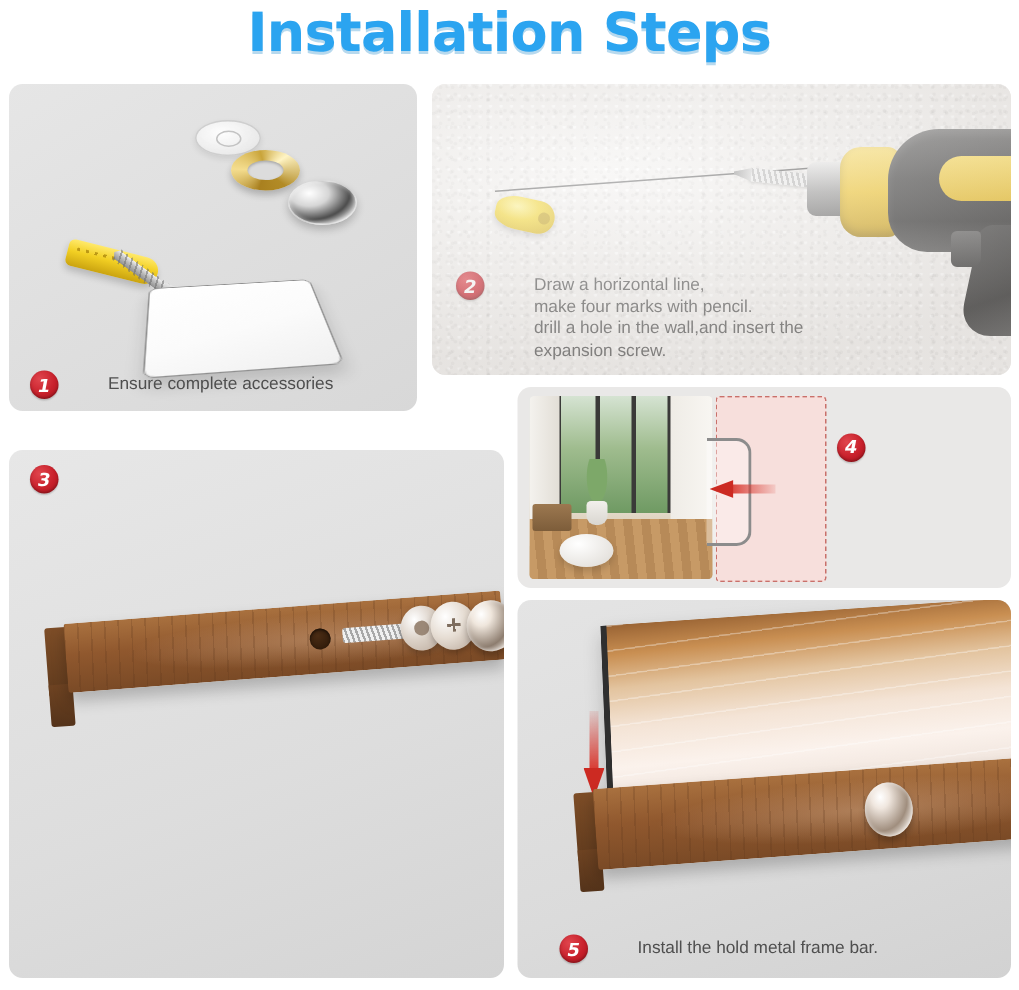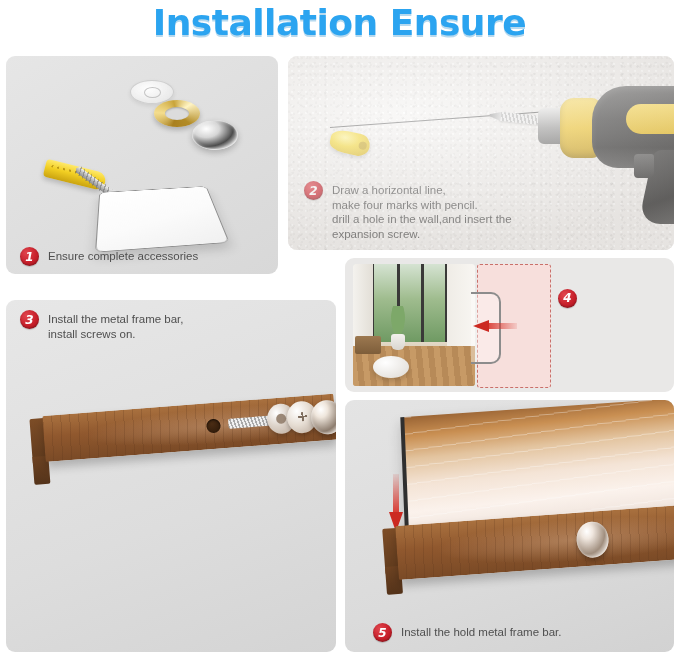--- a/index.html
+++ b/index.html
@@ -90,21 +90,21 @@
   .caption {
     position: absolute;
     display: flex;
     align-items: flex-start;
     gap: 9px;
     color: #4f4f4f;
     font-size: 11.5px;
     line-height: 14.5px;
     white-space: pre-line;
   }
-  .caption .txt { padding-top: 2px; }
+  .caption .txt { padding-top: 2px; margin-left: 24px; }
 
   #cap-1 { left: 14px;  bottom: 8px; }
   #cap-2 { left: 16px;  bottom: 9px; }
   #cap-3 { left: 14px;  top: 10px; }
   #cap-5 { left: 28px;  bottom: 10px; }
 
   
   #cap-4 {
     position: absolute;
     left: 213px; top: 16px;
@@ -436,21 +436,21 @@
   }
   .p5-arrow .head{
     position:absolute; left:0; top:38px; width:14px; height:20px;
     background:#cc2a22;
     clip-path: polygon(50% 100%, 0 0, 100% 0);
   }
 </style>
 </head>
 <body>
 
-<div id="page-title">Installation Ensure</div>
+<div id="page-title">Installation Steps</div>
 
 <div class="panel" id="panel-1">
   <div class="p1-washer"></div>
   <div class="p1-ring"></div>
   <div class="p1-cap"></div>
   <div class="p1-anchor"></div>
   <div class="p1-screw">
     <div class="shaft"></div>
       <div class="thread"></div>
       <div class="head"></div>
@@ -498,22 +498,20 @@
       <div class="sh"></div>
         <div class="hd"></div>
     </div>
     <div class="p3-w1"></div>
     <div class="p3-w2"></div>
     <div class="p3-w3"></div>
   </div>
 
   <div class="caption" id="cap-3">
     <div class="badge">3</div>
-    <div class="txt">Install the metal frame bar,
-install screws on.</div>
   </div>
 </div>
 
 <div class="panel" id="panel-4">
   <div class="p4-photo">
     <div class="p4-sky"></div>
     <div class="p4-mullion" style="left:18px"></div>
     <div class="p4-mullion" style="left:44px"></div>
     <div class="p4-mullion" style="left:68px"></div>
     <div class="p4-mullion" style="left:92px"></div>

